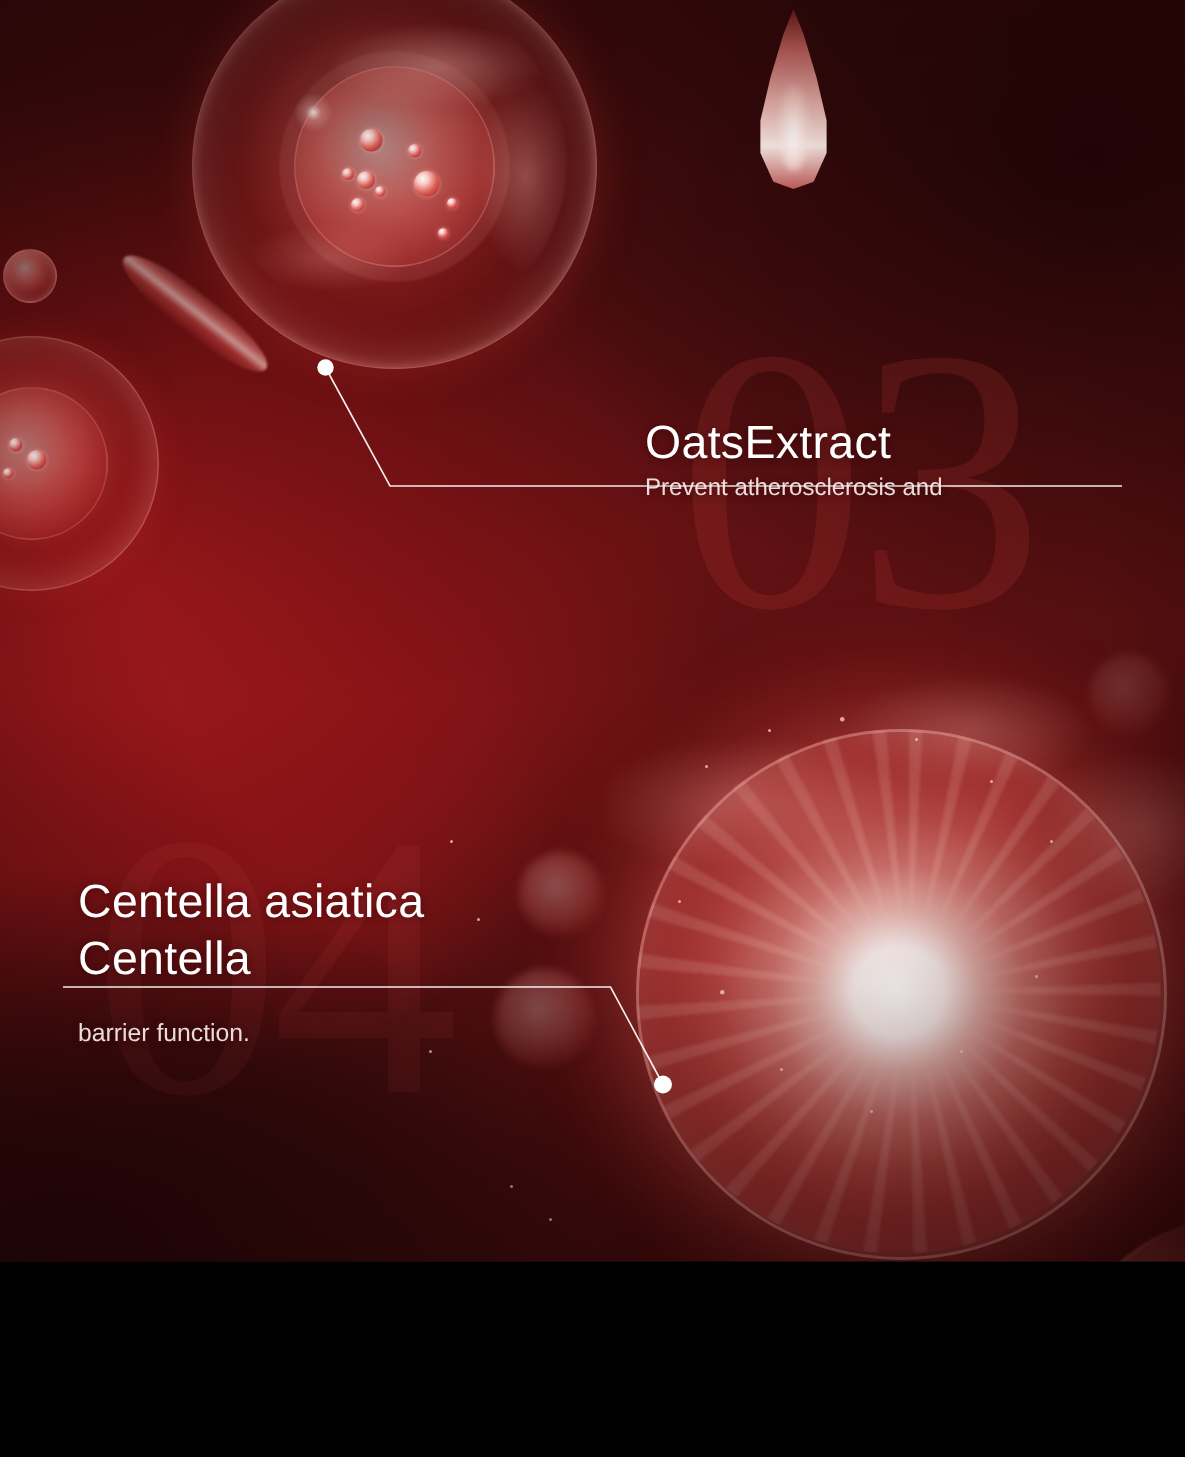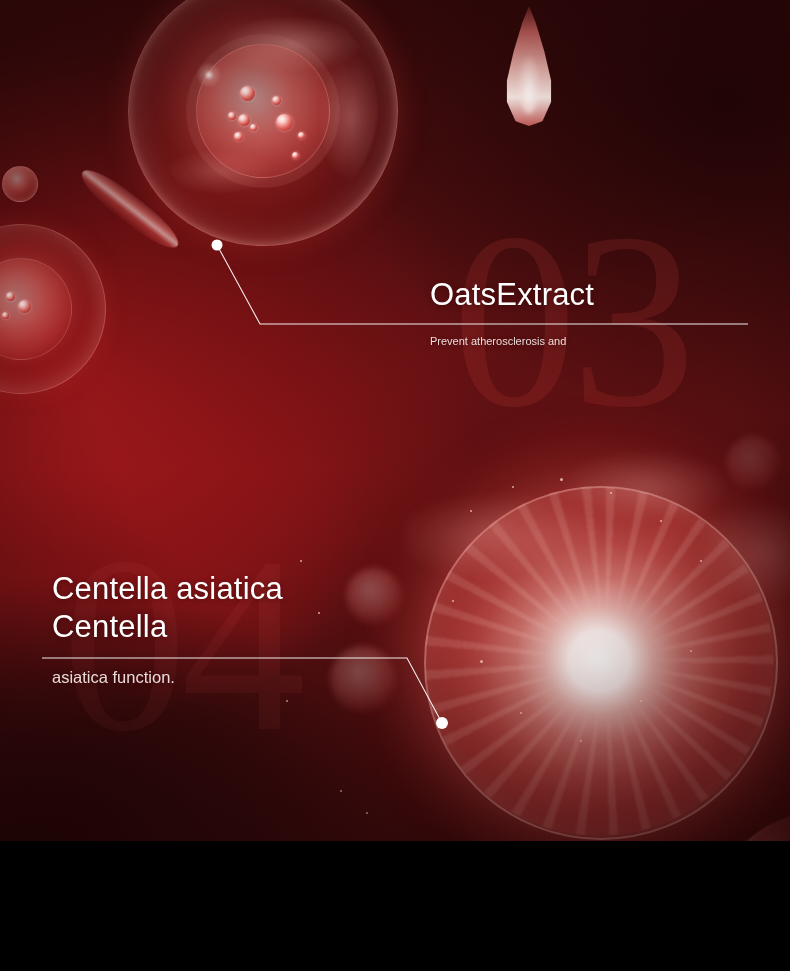--- a/index.html
+++ b/index.html
@@ -284,23 +284,23 @@
   }
   .block-desc {
     color: rgba(248,236,234,0.93);
     font-weight: 400;
     line-height: 1.47;
     text-shadow: 0 1px 4px rgba(50,6,6,0.50);
   }
 
   #block-oats { left: 430px; top: 276px; width: 330px; }
   #block-oats .block-title { font-size: 31px; }
-  #block-oats .block-desc { font-size: 11px; margin-top: 19px; }
-
-  #block-centella { left: 52px; top: 570px; width: 330px; }
+  #block-oats .block-desc { font-size: 16px; }
+
+  #block-centella { left: 52px; top: 582px; width: 330px; }
   #block-centella .block-title { font-size: 31px; }
   #block-centella .block-desc { font-size: 16.5px; margin-top: 19px; }
 </style>
 </head>
 <body>
 
 <div id="stage">
 
   <div class="bg-base"></div>
   <div class="bg-topdark"></div>
@@ -379,17 +379,17 @@
       <div>Prevent atherosclerosis and</div>
     </div>
   </div>
 
   <div class="block" id="block-centella">
     <div class="block-title">
       <div>Centella asiatica</div>
       <div>Centella</div>
     </div>
     <div class="block-desc">
-      <div>asiatica function.</div>
+      <div>barrier function.</div>
     </div>
   </div>
 
 </div>
 
 </body></html>

